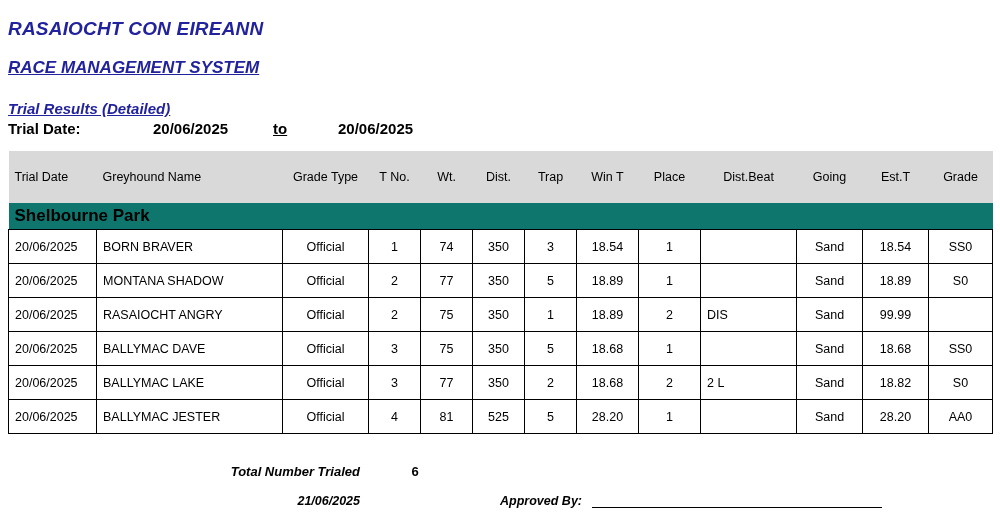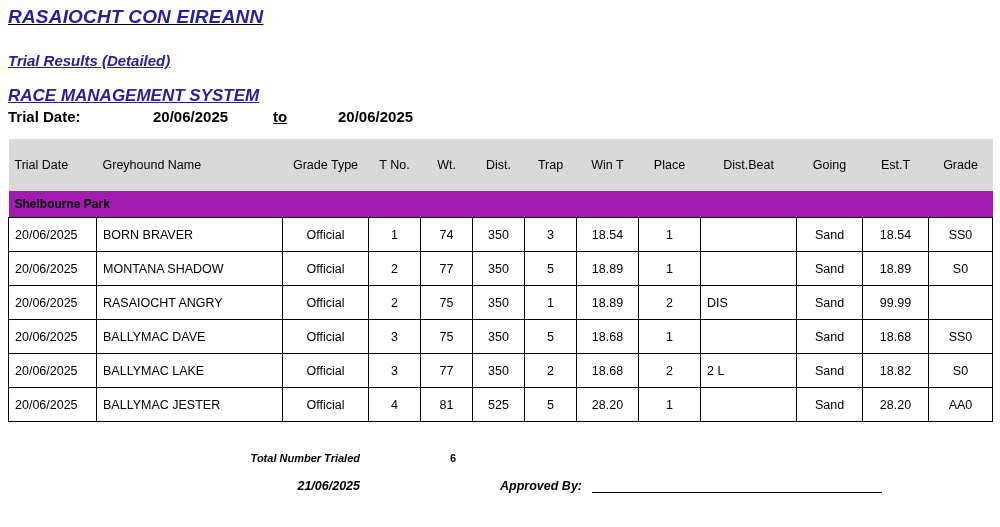--- a/index.html
+++ b/index.html
@@ -16,22 +16,21 @@
     position: relative;
   }
   .page {
     position: relative;
     width: 1000px;
     height: 527px;
     box-sizing: border-box;
     padding: 0 8px;
   }
   .title-block {
-    padding-top: 4px;
-    text-decoration: underline;
+    padding-top: 16px;
   }
   .org-title {
     font-size: 19px;
     font-weight: bold;
     font-style: italic;
     color: #22229c;
     letter-spacing: 0.2px;
     margin: 0 0 2px 0;
     line-height: 26px;
   }
@@ -83,23 +82,23 @@
     border: none;
     padding: 12px 6px;
     text-align: center;
     vertical-align: middle;
     color: #000;
   }
   table.results th.left {
     text-align: left;
   }
   tr.venue td {
-    background: #a21caf;
-    font-weight: bold;
-    font-size: 12px;
+    background: #0f766e;
+    font-weight: bold;
+    font-size: 17px;
     height: 26px;
     padding: 0 6px;
     border: none;
   }
   table.results td.cell {
     border: 1px solid #000000;
     height: 33px;
     padding: 0 6px;
     text-align: center;
     vertical-align: middle;
@@ -116,22 +115,21 @@
   }
   .footer {
     margin-top: 2px;
     font-size: 12.5px;
   }
   .totals-row {
     display: flex;
     align-items: center;
     font-style: italic;
     font-weight: bold;
-    font-size: 11px;
-    gap: 38px;
+    font-size: 13px;
   }
   .totals-row .lbl {
     width: 352px;
     text-align: right;
     padding-right: 0;
   }
   .totals-row .val {
     width: 110px;
     text-align: center;
     font-style: normal;
@@ -159,22 +157,22 @@
     height: 14px;
   }
 </style>
 </head>
 <body>
 
 <div class="page">
 
   <div class="title-block">
     <div class="org-title">RASAIOCHT CON EIREANN</div>
+    <div><span class="sys-title">RACE MANAGEMENT SYSTEM</span></div>
     <div><span class="report-title">Trial Results (Detailed)</span></div>
-    <div><span class="sys-title">RACE MANAGEMENT SYSTEM</span></div>
   </div>
 
   <div class="date-row">
     <span class="lbl">Trial Date:</span>
     <span class="d1">20/06/2025</span>
     <span class="to">to</span>
     <span class="d2">20/06/2025</span>
   </div>
 
   <table class="results">

